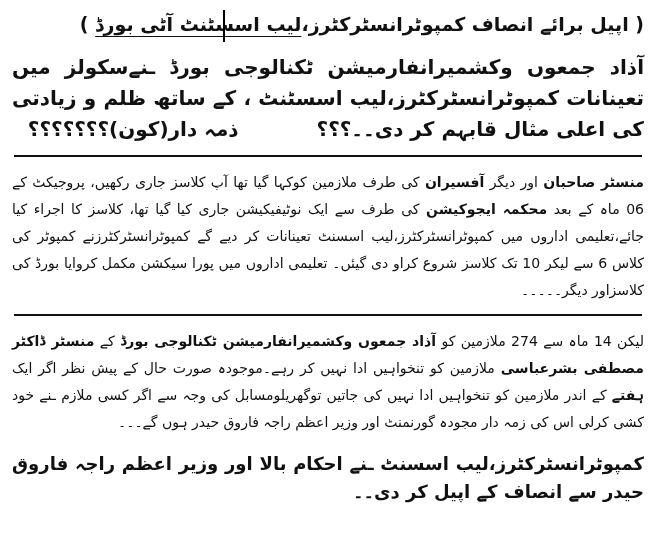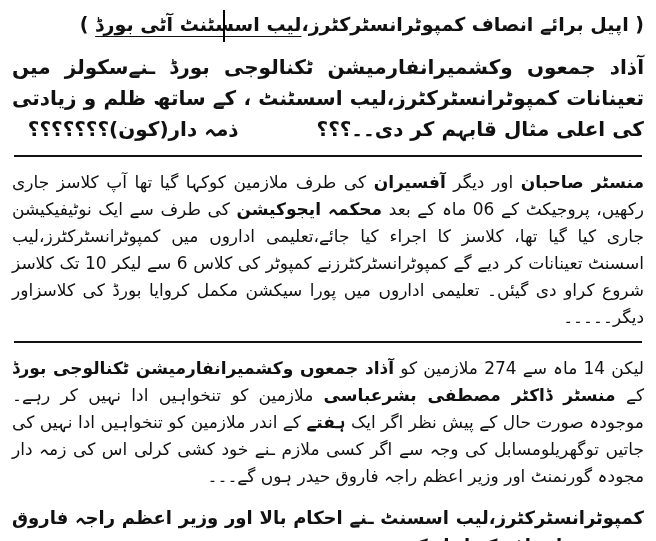--- a/index.html
+++ b/index.html
@@ -29,21 +29,21 @@
     left:213px; top:2px;
     width:2px; height:32px;
     background:#000000;
   }
   .para{
     text-align:justify;
     text-justify:inter-word;
     margin:0 2px 6px 2px;
   }
   .p1{ font-size:20px; font-weight:bold; line-height:31px; }
-  .body-para{ font-size:17px; line-height:27px; }
+  .body-para{ font-size:14px; line-height:27px; }
   .p4{ font-size:18px; font-weight:bold; line-height:28px; margin-top:14px; }
   .b{ font-weight:bold; }
   .gap{ display:inline-block; width:78px; }
   .rule{
     border:none;
     border-top:2px solid #111111;
     margin:10px 4px 12px 4px;
   }
 </style>
 </head>

